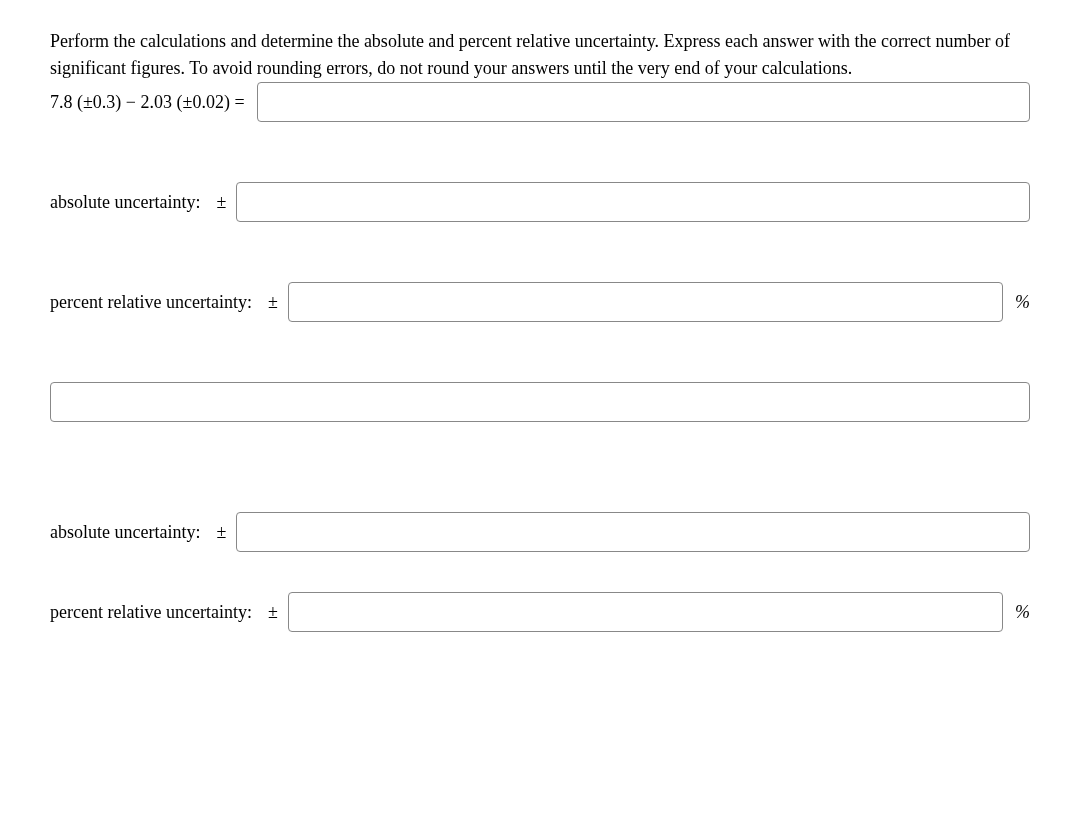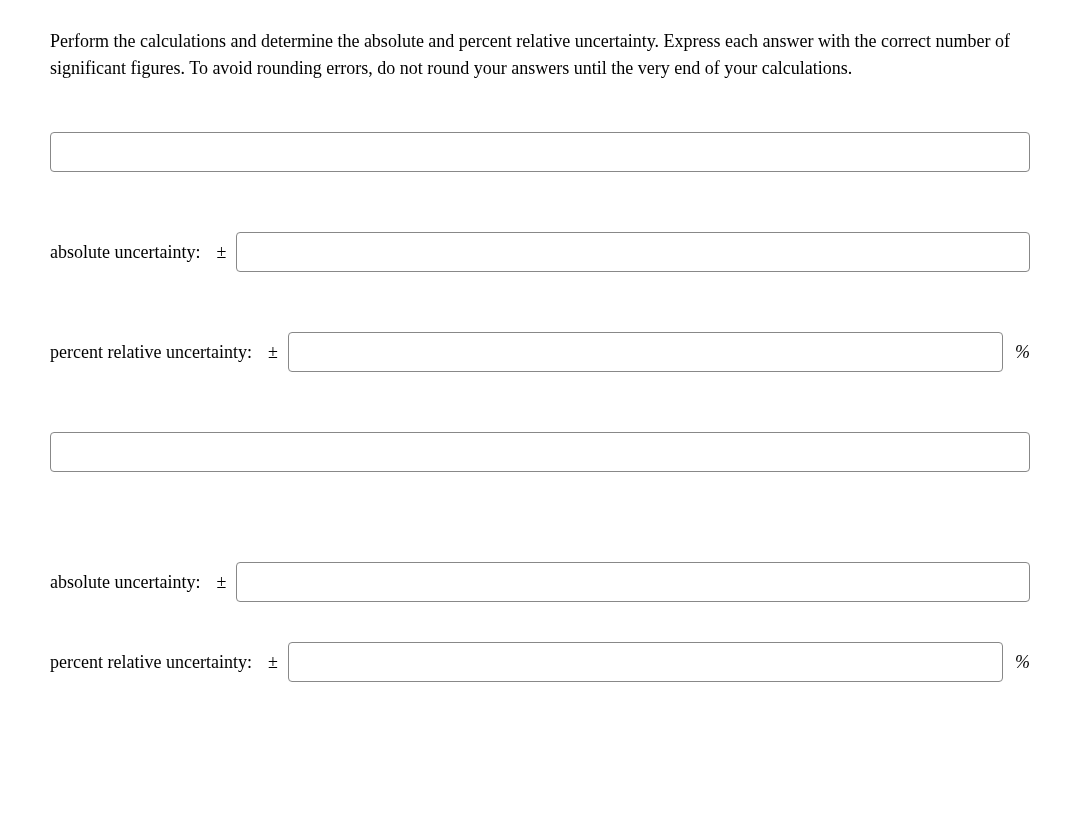--- a/index.html
+++ b/index.html
@@ -10,21 +10,20 @@
     body {
       font-family: Georgia, 'Times New Roman', Times, serif;
       font-size: 18px;
       color: #000;
       background: #fff;
       padding: 28px 50px;
       width: 1080px;
     }
     .instructions {
       line-height: 1.5;
-      margin-bottom: 50px;
       font-family: Liberation Serif, serif;
     }
     .field-row {
       display: flex;
       align-items: center;
       margin-bottom: 60px;
     }
     .field-row.tight {
       margin-bottom: 40px;
     }
@@ -54,20 +53,21 @@
     .gap-large {
       height: 30px;
     }
   </style>
 </head>
 <body>
 
 <p class="instructions">Perform the calculations and determine the absolute and percent relative uncertainty. Express each answer with the correct number of significant figures. To avoid rounding errors, do not round your answers until the very end of your calculations.</p>
 
 <div class="field-row">
+  <span class="label">7.8 (±0.3) − 2.03 (±0.02) =</span>
   <input class="input" type="text" value="" style="">
 </div>
 
 <div class="field-row">
   <span class="label">absolute uncertainty:</span>
   <span class="pm">±</span>
   <input class="input" type="text" value="" style="">
 </div>
 
 <div class="field-row">

